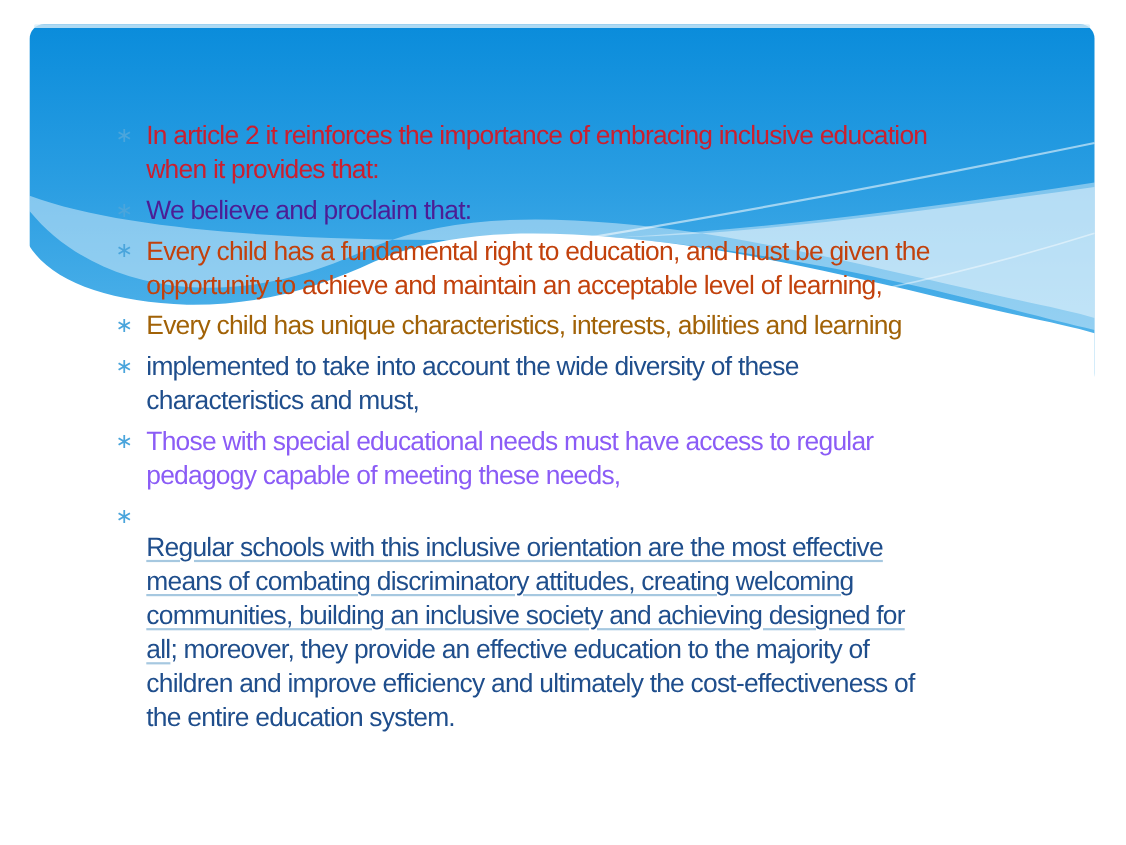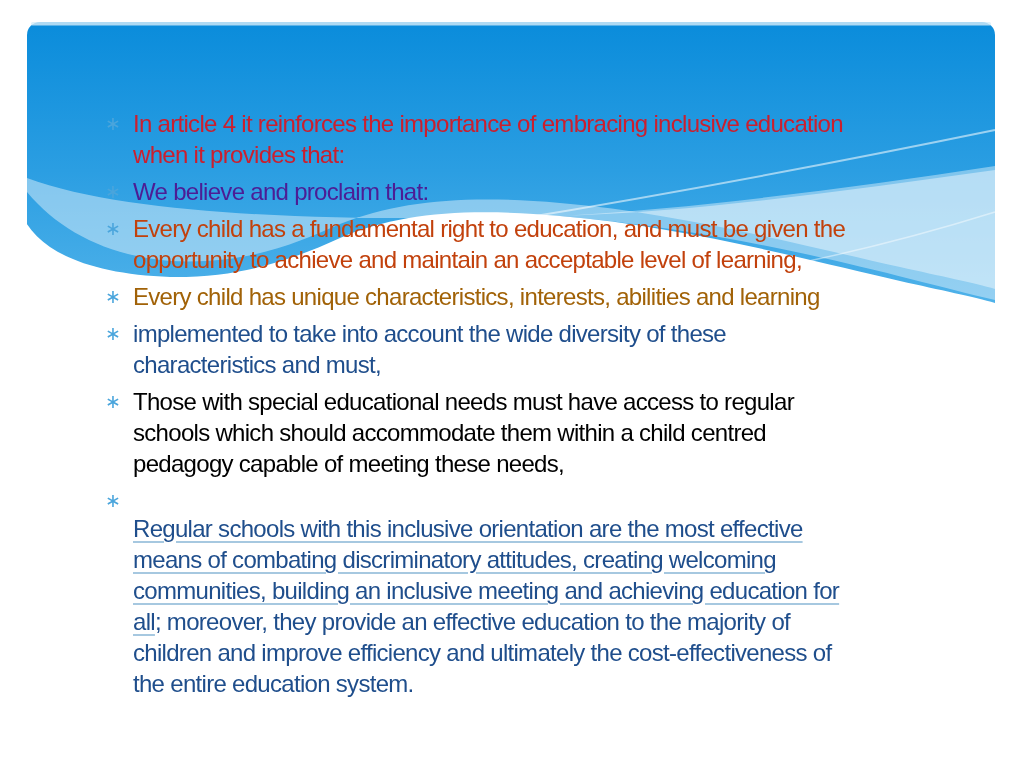--- a/index.html
+++ b/index.html
@@ -42,21 +42,21 @@
 
     <path d="M 20,210 C 35,252 90,274 170,277 C 240,278 292,260 340,238
              C 400,212 470,208 560,216 C 680,226 800,258 900,281 C 940,290 975,297 995,303
              L 995,768 L 20,768 Z" fill="#ffffff"></path>
   </svg>
 
   <div class="content">
       <div class="bullet">
         <span class="marker" style="color: rgb(74, 165, 220);">∗</span>
         <div class="btext" style="color: rgb(203, 31, 46);">
-          <div class="line"><span>In article 4 it reinforces the importance of embracing inclusive education</span></div>
+          <div class="line"><span>In article 2 it reinforces the importance of embracing inclusive education</span></div>
           <div class="line"><span>when it provides that:</span></div>
         </div>
       </div>
       <div class="bullet">
         <span class="marker" style="color: rgb(74, 165, 220);">∗</span>
         <div class="btext" style="color: #4c1d95;">
           <div class="line"><span>We believe and proclaim that:</span></div>
         </div>
       </div>
       <div class="bullet">
@@ -74,32 +74,31 @@
       </div>
       <div class="bullet">
         <span class="marker" style="color: rgb(74, 165, 220);">∗</span>
         <div class="btext" style="color: rgb(31, 78, 140);">
           <div class="line"><span>implemented to take into account the wide diversity of these</span></div>
           <div class="line"><span>characteristics and must,</span></div>
         </div>
       </div>
       <div class="bullet">
         <span class="marker" style="color: rgb(74, 165, 220);">∗</span>
-        <div class="btext" style="color: #000000;">
+        <div class="btext" style="color: #8b5cf6;">
           <div class="line"><span>Those with special educational needs must have access to regular</span></div>
-          <div class="line"><span>schools which should accommodate them within a child centred</span></div>
           <div class="line"><span>pedagogy capable of meeting these needs,</span></div>
         </div>
       </div>
       <div class="bullet">
         <span class="marker" style="color: rgb(74, 165, 220);">∗</span>
         <div class="btext" style="color: rgb(31, 78, 140); margin-top: 28px;">
           <div class="line"><span class="u" style="text-decoration-color: rgb(166, 200, 224);">Regular schools with this inclusive orientation are the most effective</span></div>
           <div class="line"><span class="u" style="text-decoration-color: rgb(166, 200, 224);">means of combating discriminatory attitudes, creating welcoming</span></div>
-          <div class="line"><span class="u" style="text-decoration-color: rgb(166, 200, 224);">communities, building an inclusive meeting and achieving education for</span></div>
+          <div class="line"><span class="u" style="text-decoration-color: rgb(166, 200, 224);">communities, building an inclusive society and achieving designed for</span></div>
           <div class="line"><span class="u" style="text-decoration-color: rgb(166, 200, 224);">all</span><span>; moreover, they provide an effective education to the majority of</span></div>
           <div class="line"><span>children and improve efficiency and ultimately the cost-effectiveness of</span></div>
           <div class="line"><span>the entire education system.</span></div>
         </div>
       </div>
     </div>
 
 </div>
 
 </body></html>

